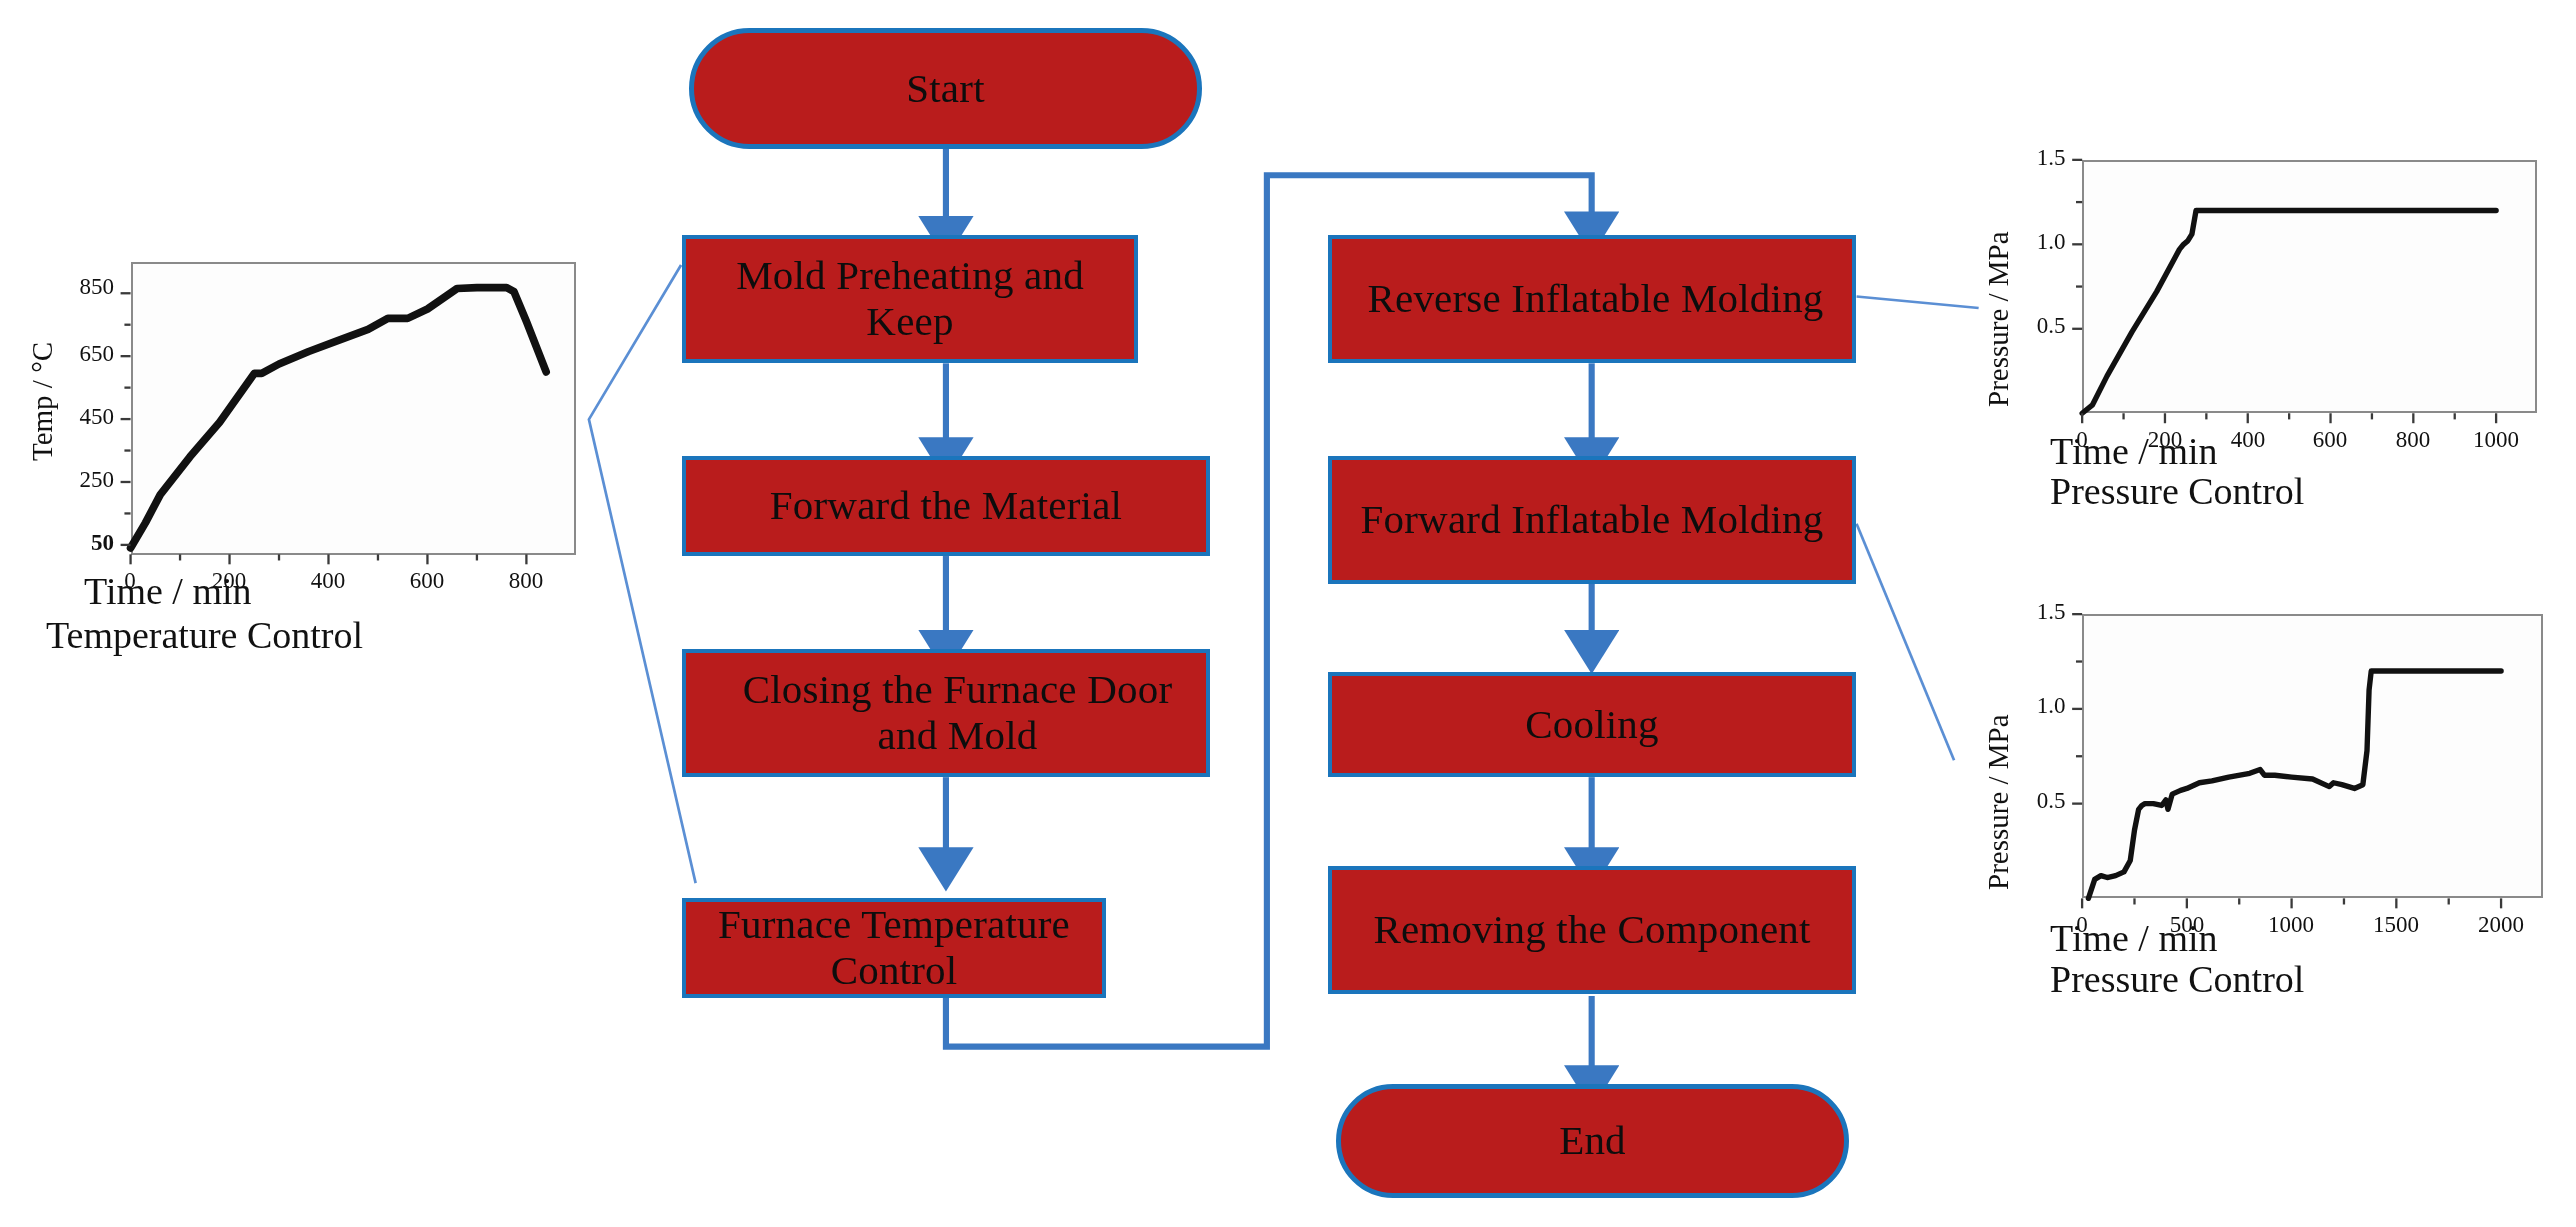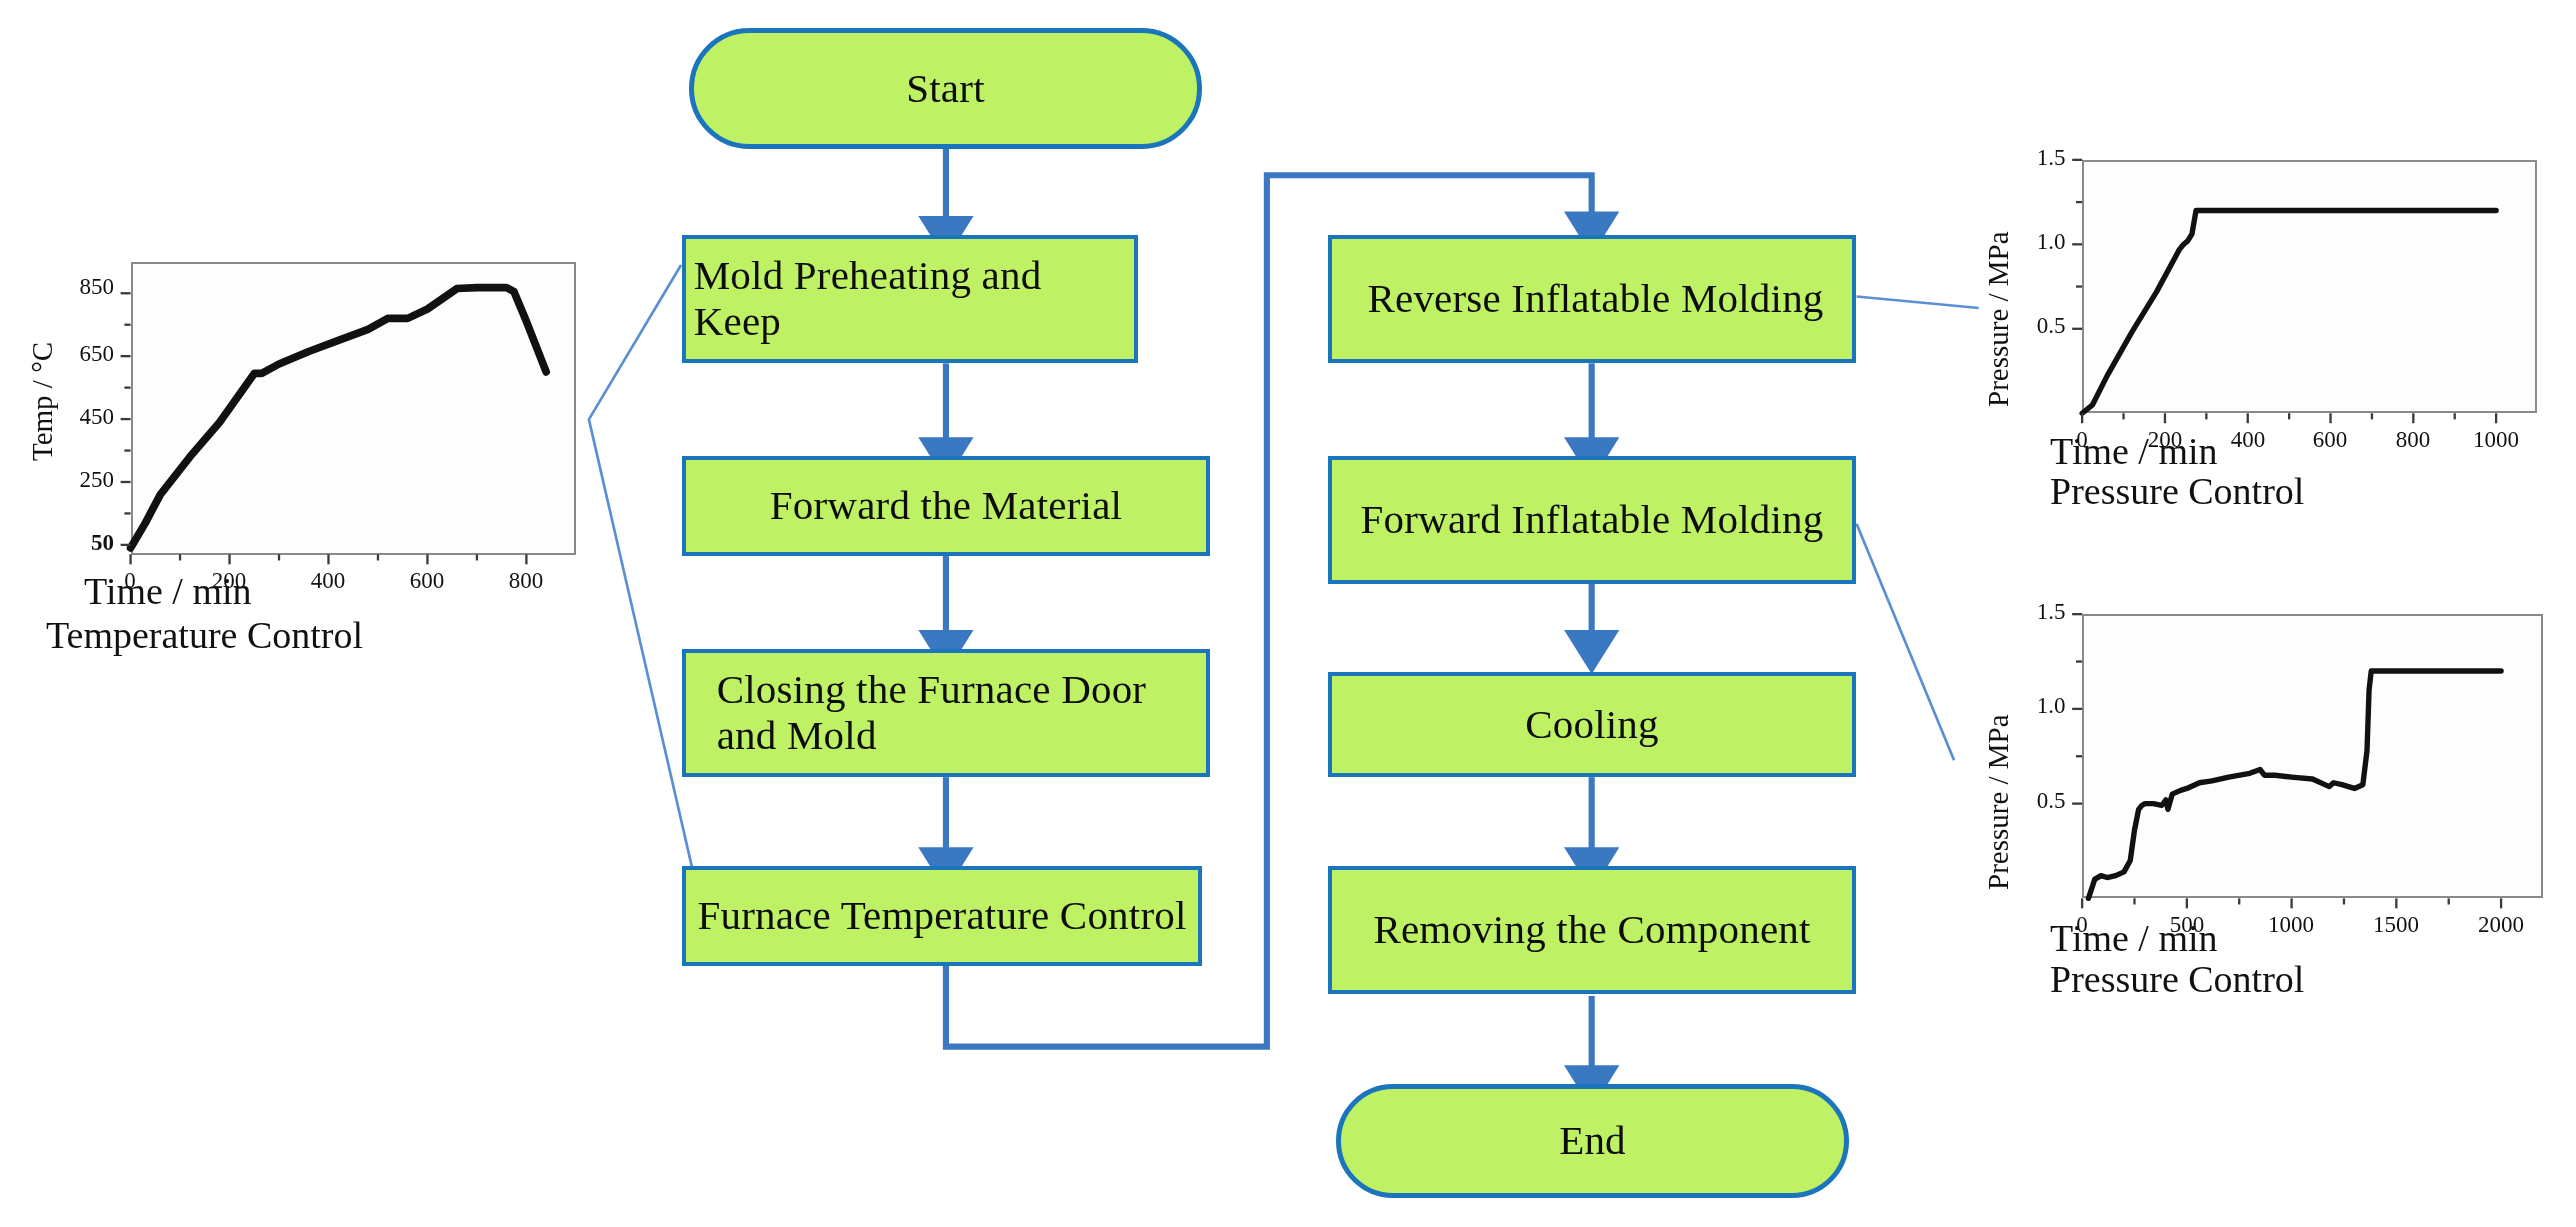--- a/index.html
+++ b/index.html
@@ -5,23 +5,23 @@
   html,body{margin:0;padding:0;background:#ffffff;}
   body{
     width:2576px;height:1228px;position:relative;overflow:hidden;
     font-family:"Liberation Serif","DejaVu Serif",serif;
   }
   #stage{position:absolute;left:0;top:0;width:2576px;height:1228px;}
 
   
   .fc-box{
     position:absolute;box-sizing:border-box;
-    background:#bef264;border:4.6px solid #1b75bc;
+    background:#b91c1c;border:4.6px solid #1b75bc;
     display:flex;align-items:center;justify-content:center;
-    text-align:left;color:#0d0d0d;line-height:1.12;
+    text-align:center;color:#0d0d0d;line-height:1.12;
     font-size:41px;letter-spacing:0.2px;
   }
   .fc-box.term{border-radius:767px;border-width:5.4px;}
   .fc-box span{display:block;padding:0 7.7px;}
 
   
   .chart{position:absolute;}
   .chart .frame{
     position:absolute;box-sizing:border-box;
     border:2.3px solid #8a8a8a;background:#fdfdfd;
@@ -81,21 +81,21 @@
   </div>
 
   <div class="fc-box" style="left:682px;top:456px;width:528px;height:100px;">
     <span>Forward the Material</span>
   </div>
 
   <div class="fc-box" style="left:682px;top:649px;width:528px;height:128px;padding-left:23px;">
     <span>Closing the Furnace Door and Mold</span>
   </div>
 
-  <div class="fc-box" style="left:682px;top:866px;width:520px;height:100px;">
+  <div class="fc-box" style="left:682px;top:898px;width:424px;height:100px;">
     <span>Furnace Temperature Control</span>
   </div>
 
   <div class="fc-box" style="left:1328px;top:235px;width:528px;height:128px;padding-left:7px;">
     <span>Reverse Inflatable Molding</span>
   </div>
 
   <div class="fc-box" style="left:1328px;top:456px;width:528px;height:128px;">
     <span>Forward Inflatable Molding</span>
   </div>

